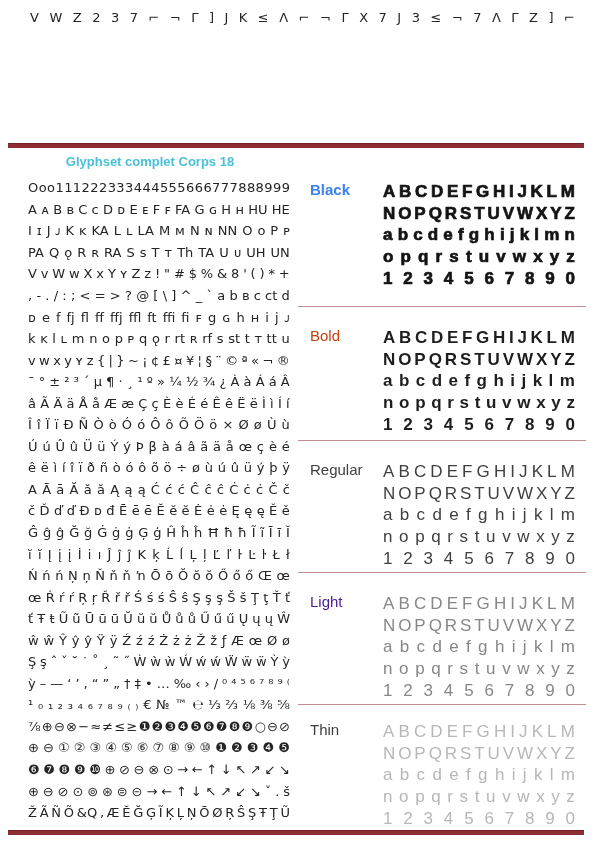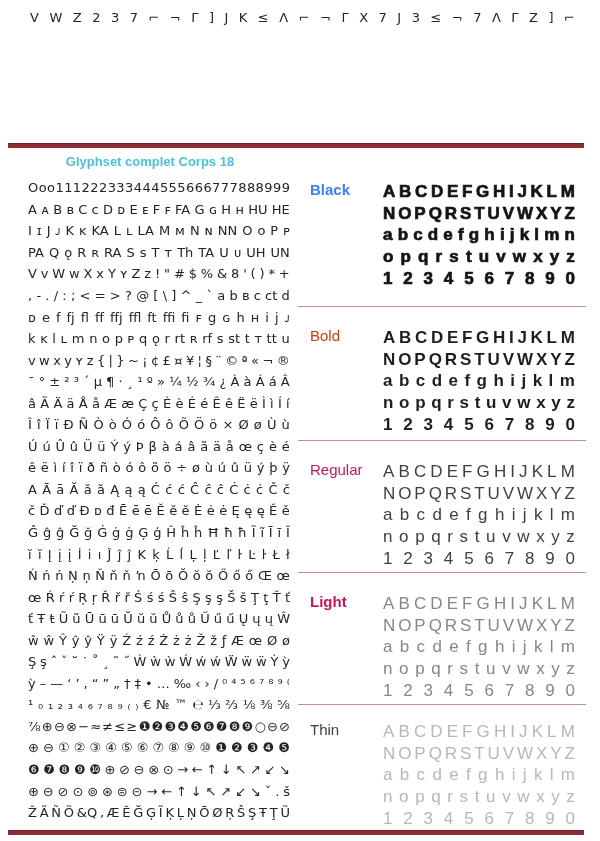--- a/index.html
+++ b/index.html
@@ -37,22 +37,22 @@
   .spec-section{position:absolute;left:0;width:288px;}
   .spec-label{position:absolute;left:12px;top:5px;
               font-family:"Liberation Sans",sans-serif;font-size:15px;line-height:18px;}
   .spec-lines{margin-left:85px;width:192px;padding-top:5px;}
   .spec-line{display:flex;justify-content:space-between;align-items:center;
              height:21.7px;font-family:"Liberation Sans",sans-serif;font-size:17px;
              overflow:hidden;white-space:nowrap;}
 
   .lbl-black{color:#3b82f6;font-weight:700;}
   .lbl-bold{color:#c2410c;font-weight:400;}
-  .lbl-regular{color:#be185d;font-weight:400;}
-  .lbl-light{color:#be185d;font-weight:700;}
+  .lbl-regular{color:#404040;font-weight:400;}
+  .lbl-light{color:#4c1d95;font-weight:400;}
   .lbl-thin{color:#404040;font-weight:400;}
 
   .w-black{color:#141414;font-weight:700;-webkit-text-stroke:0.7px #141414;}
   .w-bold{color:#1e1e1e;font-weight:700;}
   .w-regular{color:#3f3f3f;font-weight:400;}
   .w-light{color:#878787;font-weight:400;font-family:"Liberation Sans",sans-serif;}
   .w-thin{color:#b7b7b7;font-weight:400;font-family:"Liberation Sans",sans-serif;}
 </style>
 </head>
 <body>

